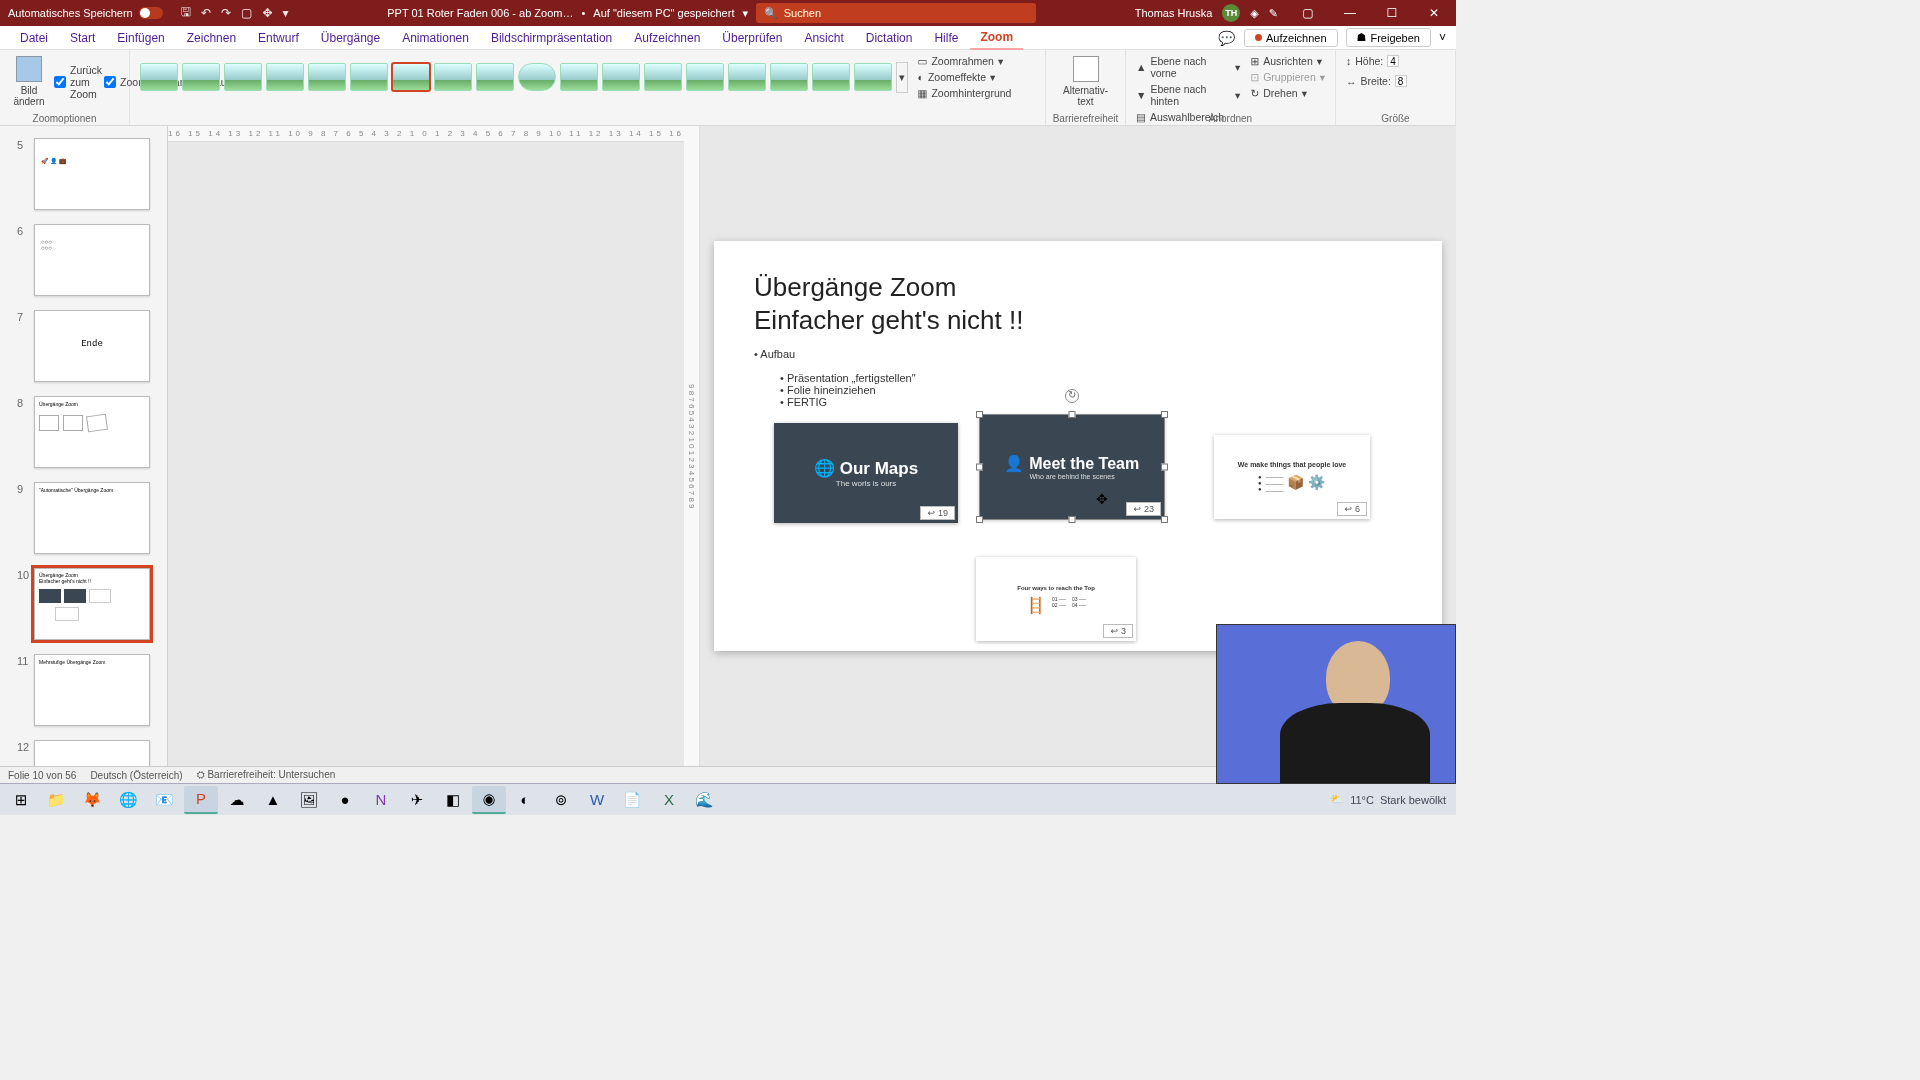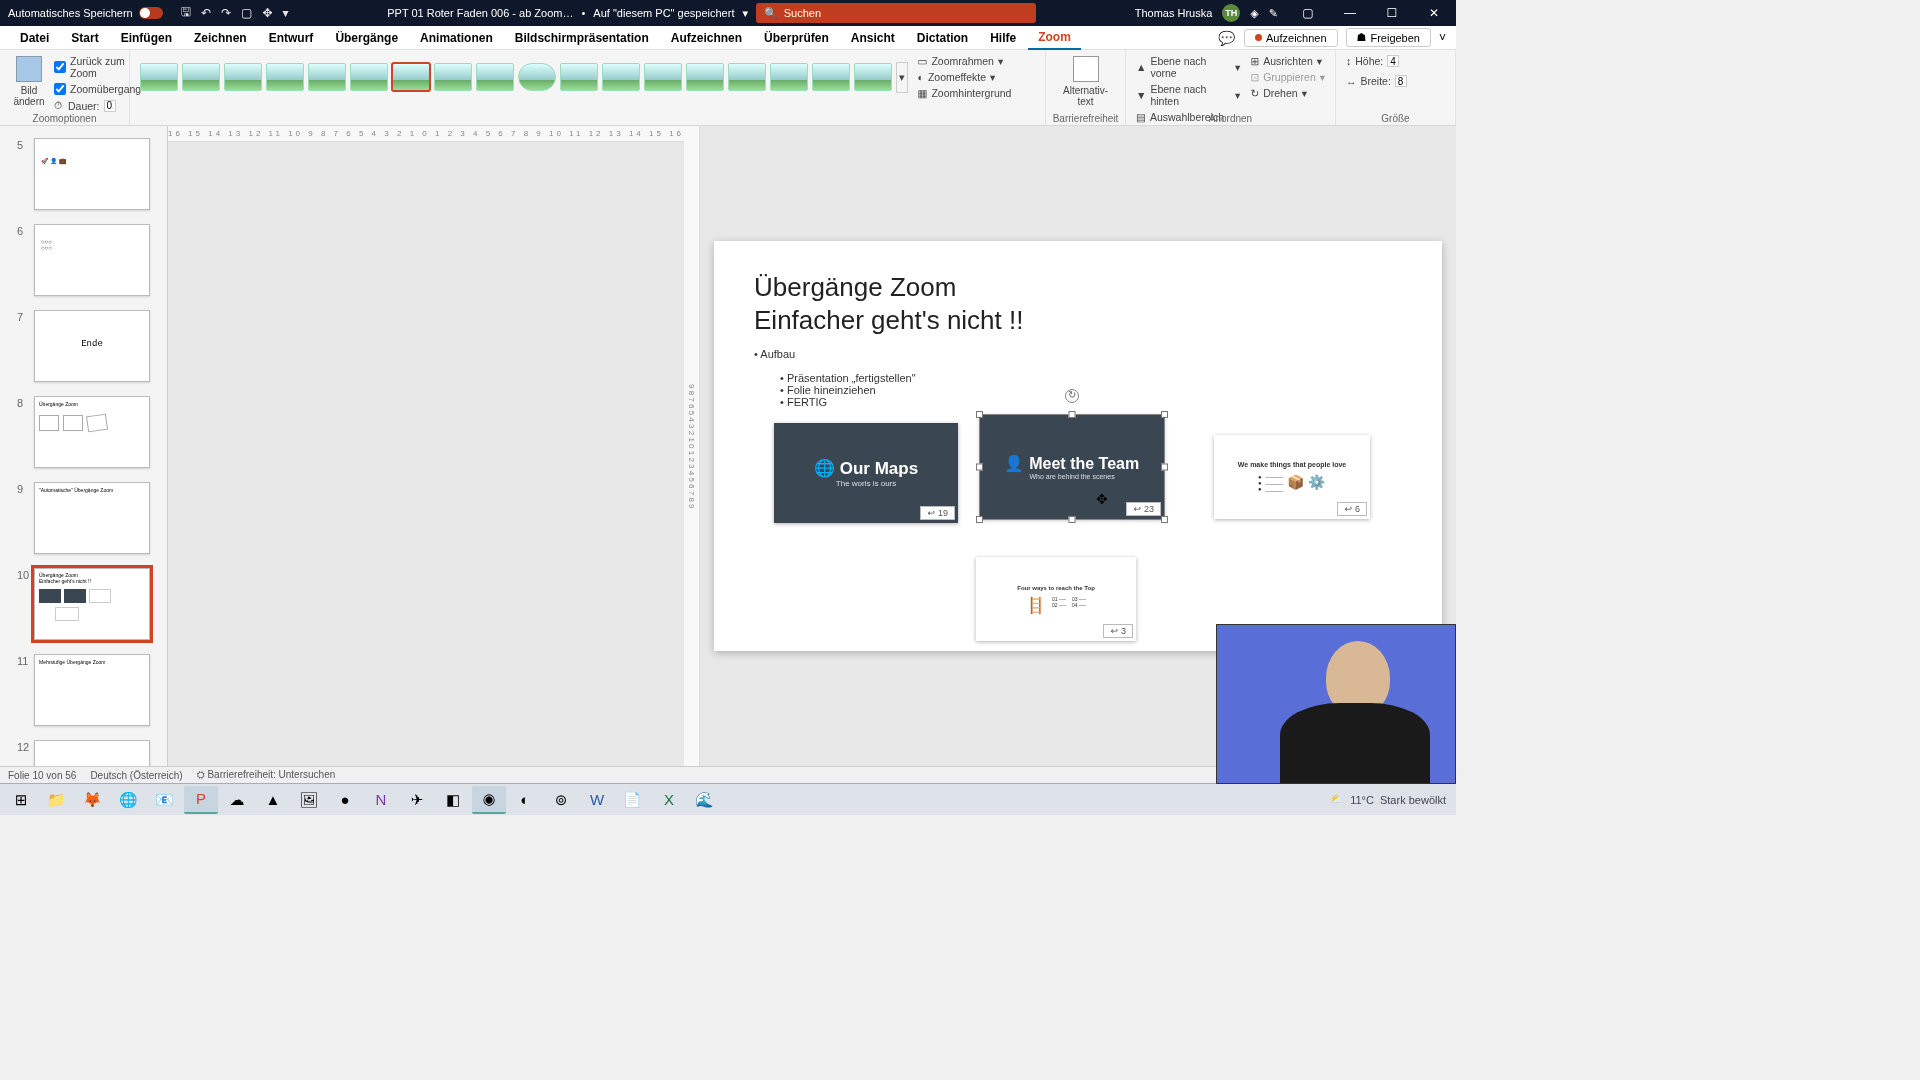--- a/index.html
+++ b/index.html
@@ -1,32 +1,32 @@
 <!DOCTYPE html>
 <html><head>
 <meta charset="utf-8">
 <style>
 * { margin:0; padding:0; box-sizing:border-box; font-family:"Segoe UI",Arial,sans-serif; }
 body { width:1456px; height:816px; background:#f0f0f0; overflow:hidden; position:relative; }
-.titlebar { height:26px; background:#0f172a; display:flex; align-items:center; color:#fff; font-size:11px; }
+.titlebar { height:26px; background:#7f1d1d; display:flex; align-items:center; color:#fff; font-size:11px; }
 .titlebar .autosave { display:flex; align-items:center; padding:0 8px; gap:6px; }
 .toggle { width:24px; height:12px; background:#b53a1e; border-radius:6px; position:relative; }
 .toggle::after { content:""; position:absolute; left:1px; top:1px; width:10px; height:10px; background:#fff; border-radius:50%; }
 .qat{ display:flex; gap:10px; padding:0 10px; align-items:center;}
 .qat span{ opacity:.9; font-size:12px;}
 .title-center{ flex:1; text-align:center; display:flex; justify-content:center; gap:8px; align-items:center;}
 .searchbox{ width:280px; height:20px; background:#c03d1f; border-radius:3px; display:flex; align-items:center; padding:0 8px; gap:6px; font-size:11px; color:#ffd;}
 .win-controls{ display:flex; gap:2px; padding-right:2px;}
 .win-btn{ width:40px; height:26px; display:flex; align-items:center; justify-content:center; font-size:12px;}
 .win-btn.close{ background:transparent;}
 .user-area{ display:flex; align-items:center; gap:10px; padding:0 10px;}
 .avatar{ width:18px; height:18px; border-radius:50%; background:#5a8a3a; display:flex; align-items:center; justify-content:center; font-size:9px; font-weight:bold;}
 .ribbon-tabs{ height:24px; background:#fff; border-bottom:1px solid #e0e0e0; display:flex; align-items:center; padding:0 10px; font-size:12px; gap:2px;}
-.ribbon-tabs .tab{ padding:4px 10px; color:#000000; cursor:pointer;font-weight:bold;}
-.ribbon-tabs .tab.active{ color:#d04423; border-bottom:2px solid #0369a1; font-weight:600;}
+.ribbon-tabs .tab{ padding:4px 10px; color:#4c1d95; cursor:pointer;}
+.ribbon-tabs .tab.active{ color:#d04423; border-bottom:2px solid #fca5a5; font-weight:600;}
 .ribbon-tabs .far-right{ margin-left:auto; display:flex; gap:8px; align-items:center;}
 .far-right .btn{ border:1px solid #ccc; padding:2px 10px; border-radius:3px; font-size:11px; display:flex; align-items:center; gap:4px;}
 .red-dot{ width:7px; height:7px; background:#d04423; border-radius:50%; display:inline-block;}
 .ribbon-body{ height:76px; background:#f5f5f5; border-bottom:1px solid #d8d8d8; display:flex; font-size:11px; color:#444;}
 .rgroup{ border-right:1px solid #e3e3e3; padding:4px 10px 0 10px; display:flex; flex-direction:column; justify-content:space-between; position:relative;}
 .rgroup .glabel{ text-align:center; font-size:10px; color:#666; position:absolute; bottom:1px; left:0; right:0;}
 .rbtn{ display:flex; flex-direction:column; align-items:center; gap:3px; padding:2px 4px; font-size:10px; text-align:center; cursor:pointer;}
 .chk{ display:flex; align-items:center; gap:4px; font-size:10.5px; padding:1px 0;}
 .chk input{ width:12px; height:12px;}
 .thumb-style{ width:38px; height:28px; border:1px solid #9db; background:linear-gradient(#dff,#9cc 60%,#6a6 60%,#9d9); border-radius:2px;}
@@ -136,21 +136,21 @@
 </div>
 
 <div class="ribbon-body">
   <div class="rgroup" style="width:130px;">
     <div style="display:flex; gap:6px;">
       <div class="rbtn" style="width:38px;">
         <div style="width:26px;height:26px;background:#a8c8e8;border:1px solid #89a;"></div>
         <span style="white-space:pre-line;">Bild
 ändern</span>
       </div>
-      <div style="display:flex;flex-direction:column;gap:2px;">
+      <div style="display:flex;flex-direction:row;gap:2px;">
         <label class="chk">
             <input type="checkbox" checked="" style="">
             <span>Zurück zum Zoom</span>
           </label>
         <label class="chk">
             <input type="checkbox" checked="" style="">
             <span>Zoomübergang</span>
           </label>
         <div class="chk">
           <span style="width:10px;">⏱</span>

